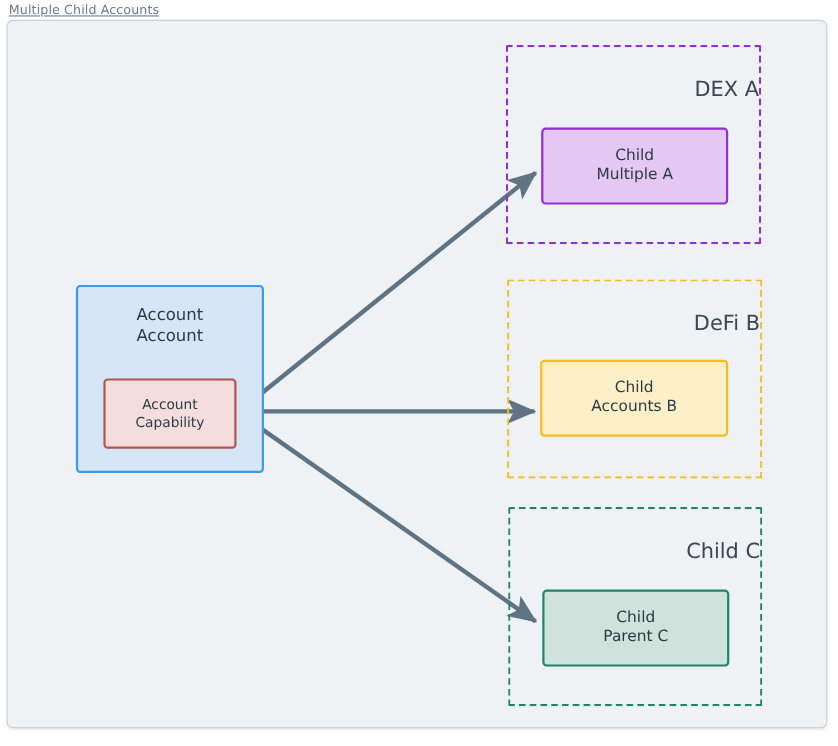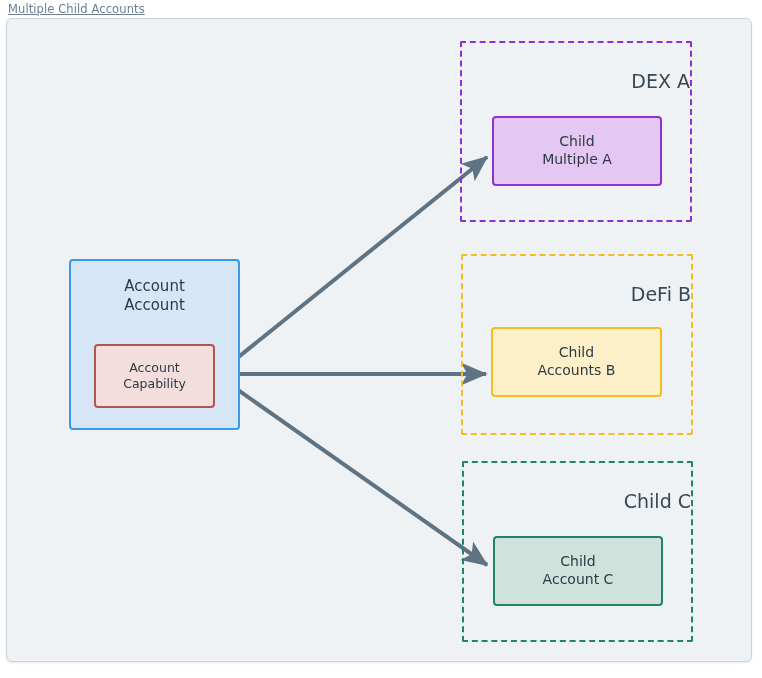--- a/index.html
+++ b/index.html
@@ -196,14 +196,14 @@
 <div class="node" id="child-account-b-node">
   <span class="node-line">Child</span>
   <span class="node-line">Accounts B</span>
 </div>
 
 <div class="cluster" id="cluster-game-c">
   <div class="cluster-label">Child C</div>
 </div>
 <div class="node" id="child-account-c-node">
   <span class="node-line">Child</span>
-  <span class="node-line">Account C</span>
+  <span class="node-line">Parent C</span>
 </div>
 
 </body></html>

